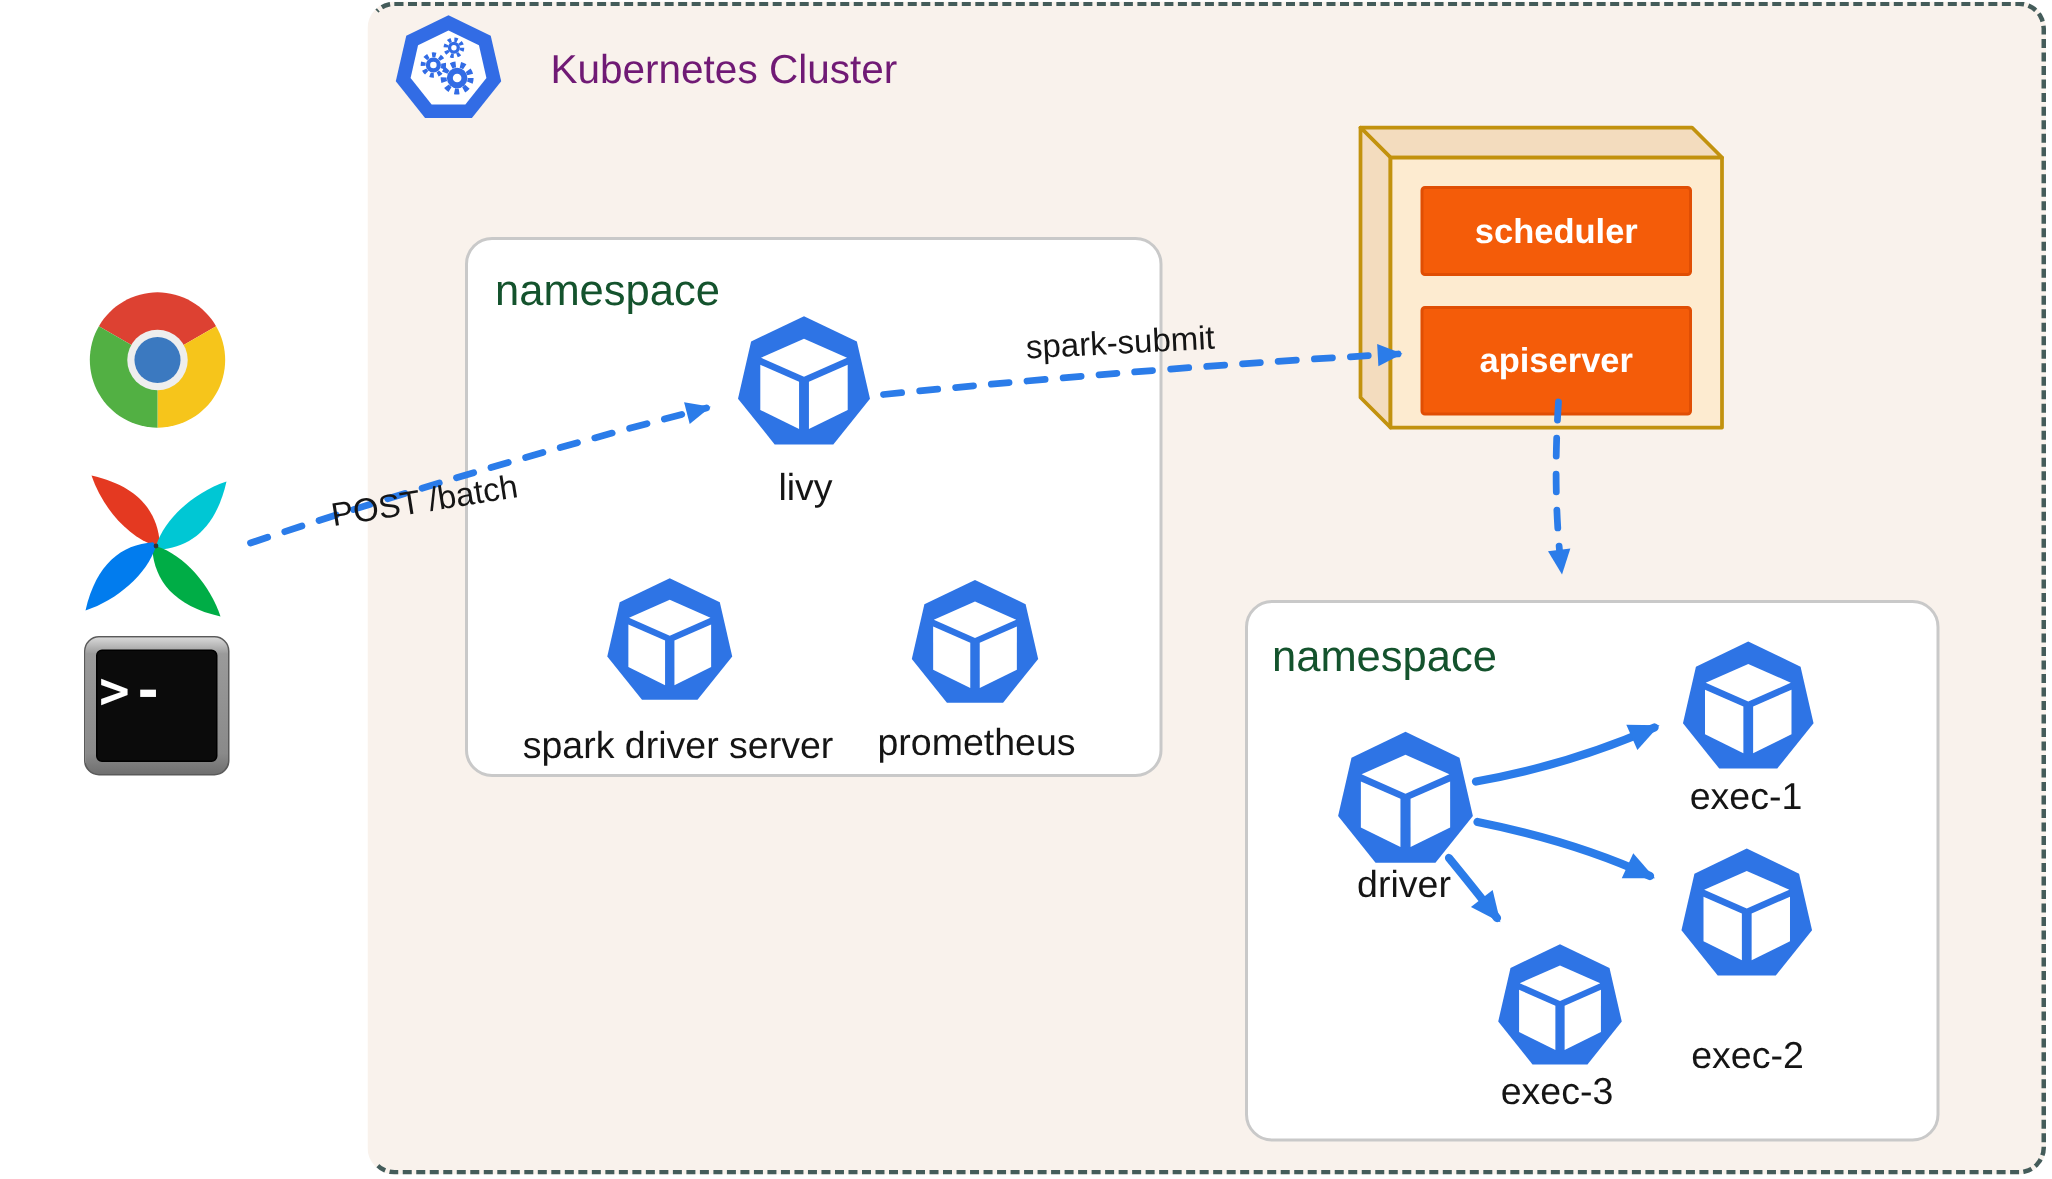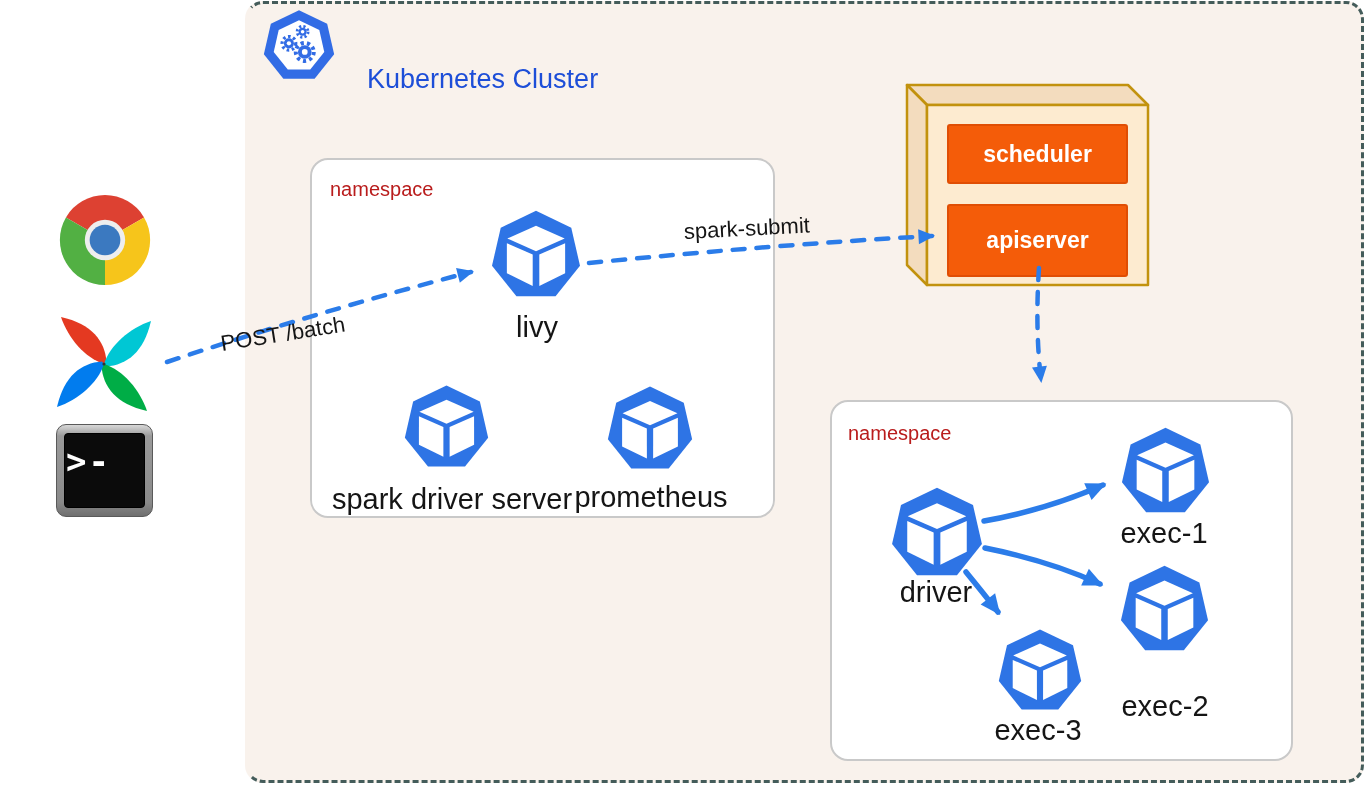--- a/index.html
+++ b/index.html
@@ -10,38 +10,38 @@
     color:#1b1b1b;
   }
   
   .cluster{
     position:absolute;left:245px;top:1px;width:1119px;height:782px;
     background:#f9f2ec;
     border:3px dashed #445c5a;border-left-color:transparent;
     border-radius:18px;box-sizing:border-box;z-index:1;
   }
   .cluster-title{
-    position:absolute;left:367px;top:31px;font-size:27px;color:#1d4ed8;
-    z-index:5;white-space:nowrap;margin-top:33px;
+    position:absolute;left:367px;top:31px;font-size:27px;color:#701a75;
+    z-index:5;white-space:nowrap;
   }
   .k8s-logo{position:absolute;left:263px;top:8px;width:72px;height:75px;z-index:5;}
   
   .ns{
     position:absolute;background:#ffffff;border:2px solid #c9c9c9;
     border-radius:18px;box-sizing:border-box;z-index:2;
   }
   .ns1{left:310px;top:158px;width:465px;height:360px;}
   .ns2{left:830px;top:400px;width:463px;height:361px;}
   .ns-label{
-    position:absolute;font-size:20px;color:#b91c1c;z-index:3;white-space:nowrap;
+    position:absolute;font-size:29px;color:#14532d;z-index:3;white-space:nowrap;
   }
   
   .pod{position:absolute;z-index:5;}
   .pod-label{
-    position:absolute;transform:translateX(-50%);font-size:29px;color:#151515;
+    position:absolute;transform:translateX(-50%);font-size:25px;color:#151515;
     white-space:nowrap;z-index:5;
   }
   
   .cp3d{position:absolute;left:895px;top:75px;width:265px;height:220px;z-index:3;}
   .component{
     position:absolute;display:flex;align-items:center;justify-content:center;
     background:#f45c09;border:2px solid #e04e04;border-radius:3px;
     color:#ffffff;font-weight:bold;font-size:23px;box-sizing:border-box;z-index:4;
   }
   .comp-scheduler{left:947px;top:124px;width:181px;height:60px;}

